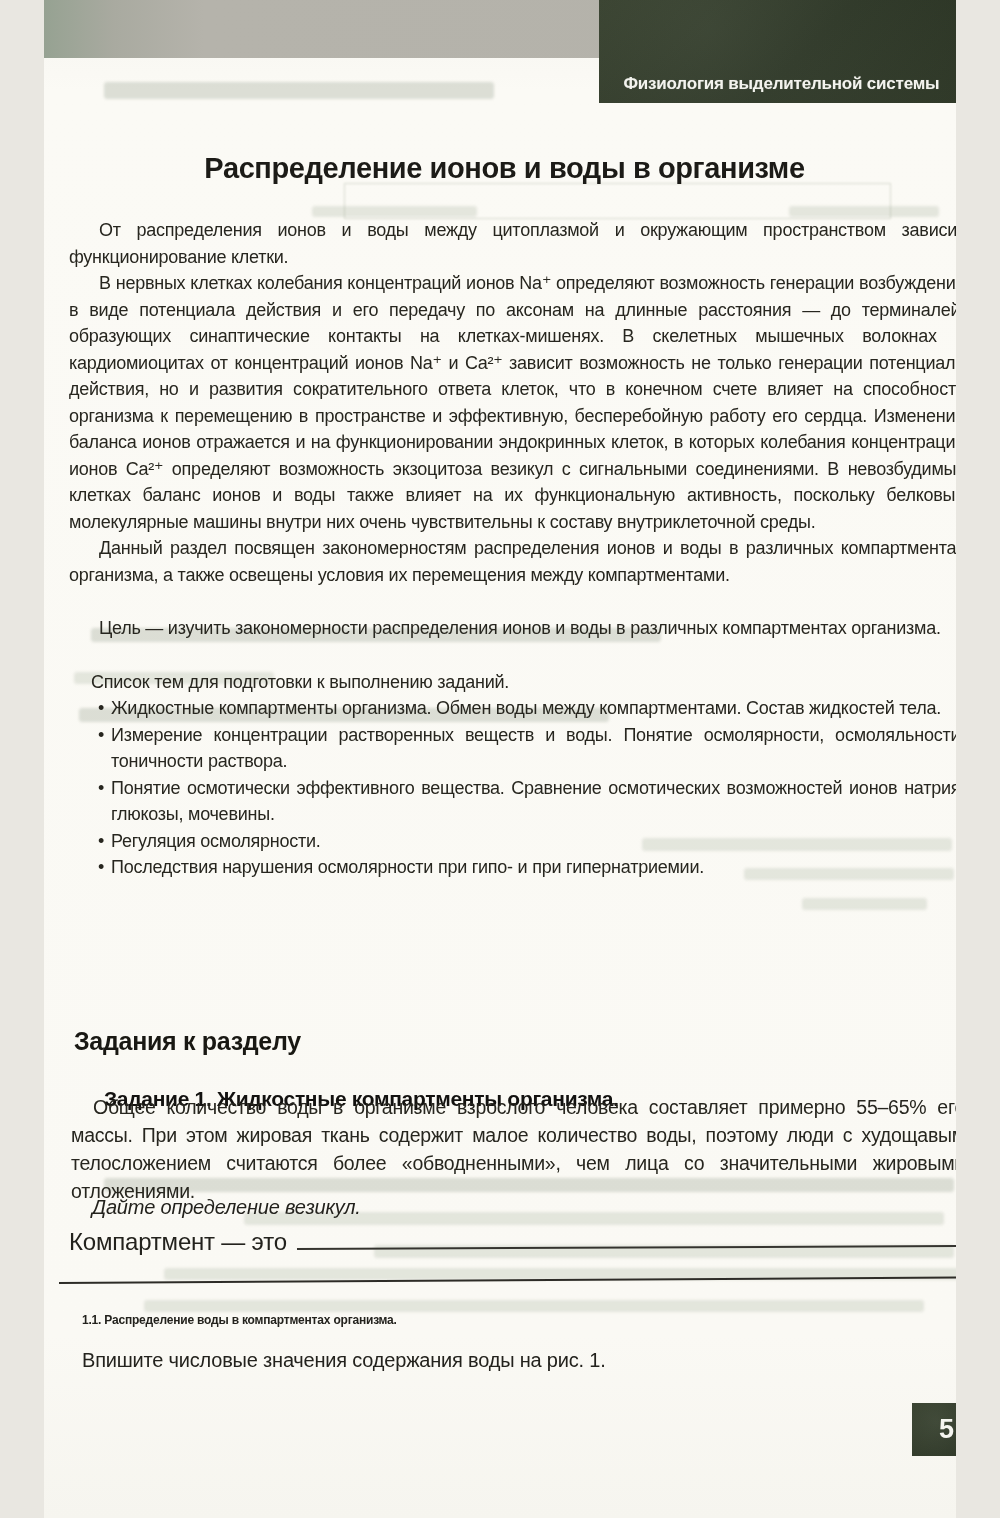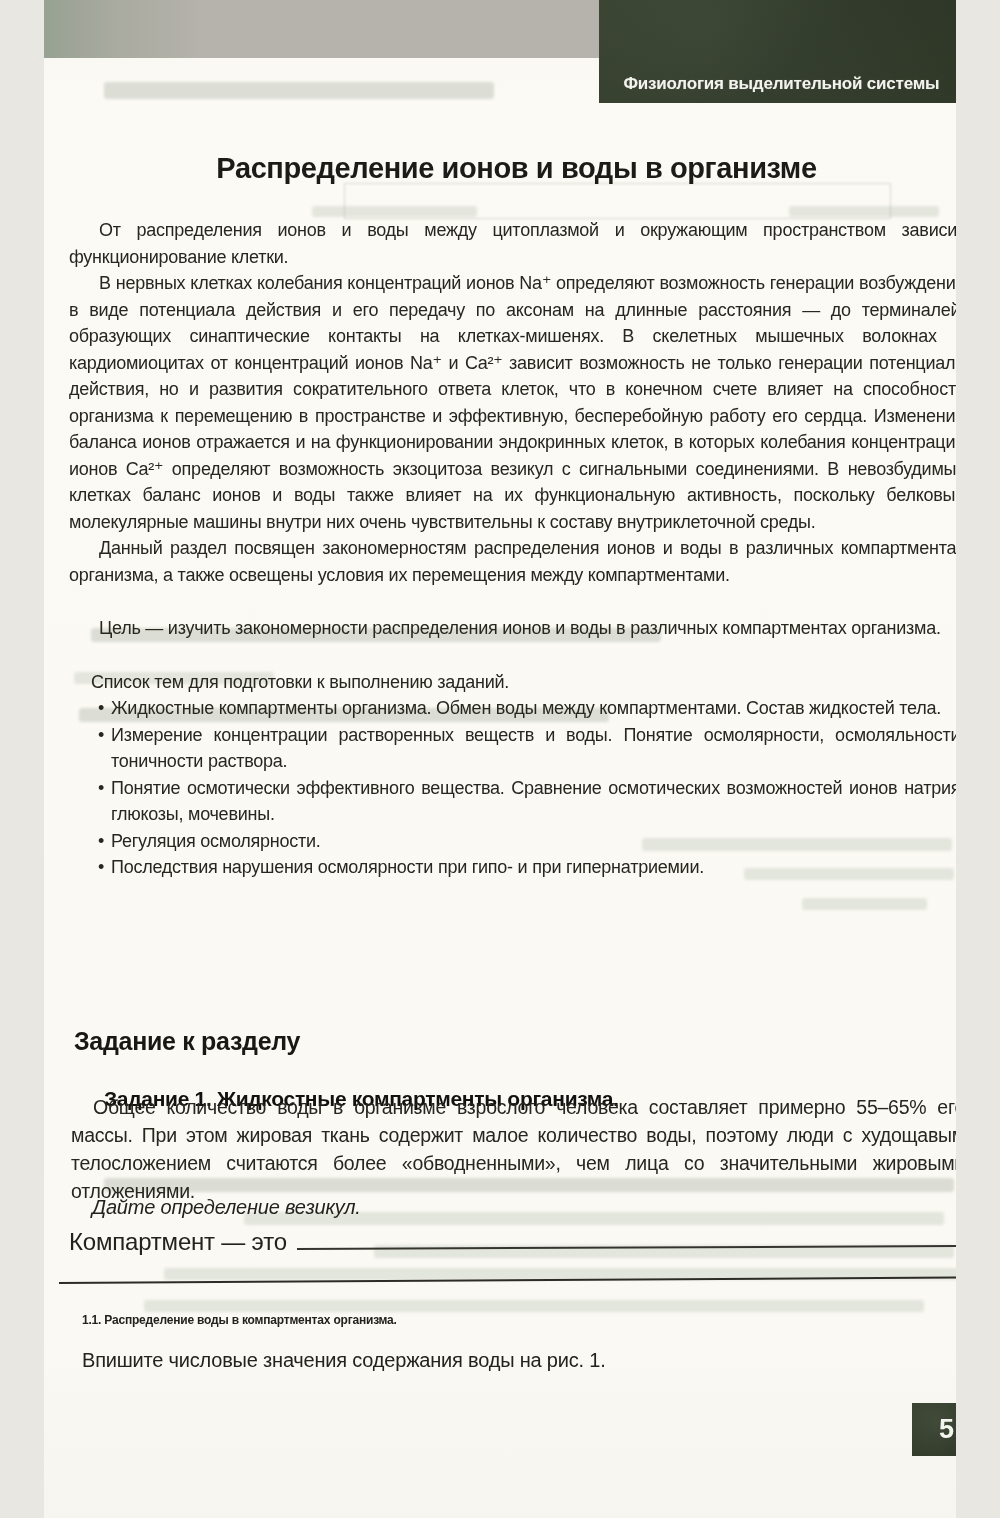--- a/index.html
+++ b/index.html
@@ -29,21 +29,21 @@
     display: flex; align-items: flex-end; justify-content: center;
     box-sizing: border-box; padding-bottom: 9px;
   }
   .header-band .label {
     color: #f3f3ee; font-weight: bold; font-size: 17px; letter-spacing: -0.2px;
     text-shadow: 0 0 1px rgba(255,255,255,0.25);
     white-space: nowrap;
   }
 
   .page-title {
-    position: absolute; left: 25px; top: 133px; width: 895px;
+    position: absolute; left: 13px; top: 133px; width: 895px;
     text-align: center; font-size: 29px; font-weight: bold;
     letter-spacing: -0.4px; color: #1c1b17; white-space: nowrap;
   }
 
   
   .content {
     position: absolute; left: 25px; top: 217px; width: 896px;
     font-size: 18px; line-height: 26.5px; text-align: justify;
     letter-spacing: -0.25px; color: #27261f;
   }
@@ -188,21 +188,21 @@
     <div class="topic">
       <span class="marker">•</span>
       <span>Регуляция осмолярности.</span>
     </div>
     <div class="topic">
       <span class="marker">•</span>
       <span>Последствия нарушения осмолярности при гипо- и при гипернатриемии.</span>
     </div>
   </div>
 
-  <h2 class="tasks-heading">Задание к разделу</h2>
+  <h2 class="tasks-heading">Задания к разделу</h2>
 
   <h3 class="task-title">Задание 1. Жидкостные компартменты организма.</h3>
 
   <div class="task-body">
     <p>Общее количество воды в организме взрослого человека составляет примерно 55–65% его массы. При этом жировая ткань содержит малое количество воды, поэтому люди с худощавым телосложением считаются более «обводненными», чем лица со значительными жировыми отложениями.</p>
   </div>
 
   <div class="prompt">Дайте определение везикул.</div>
 
   <div class="definition-row">

